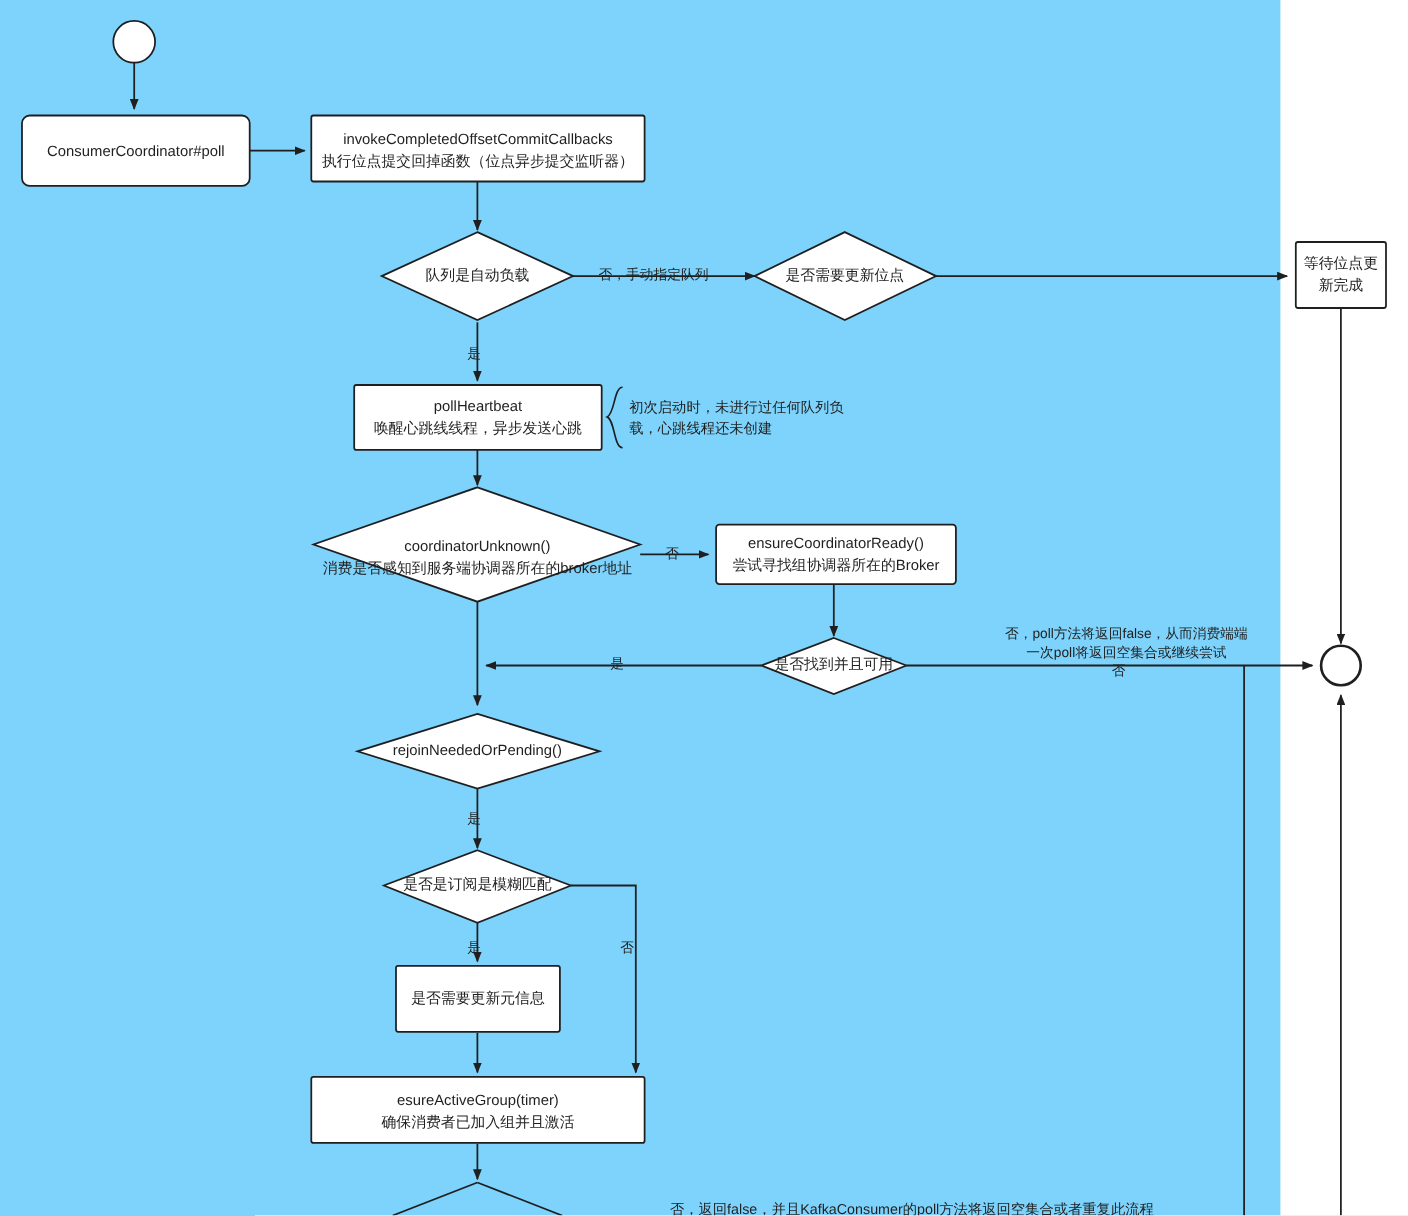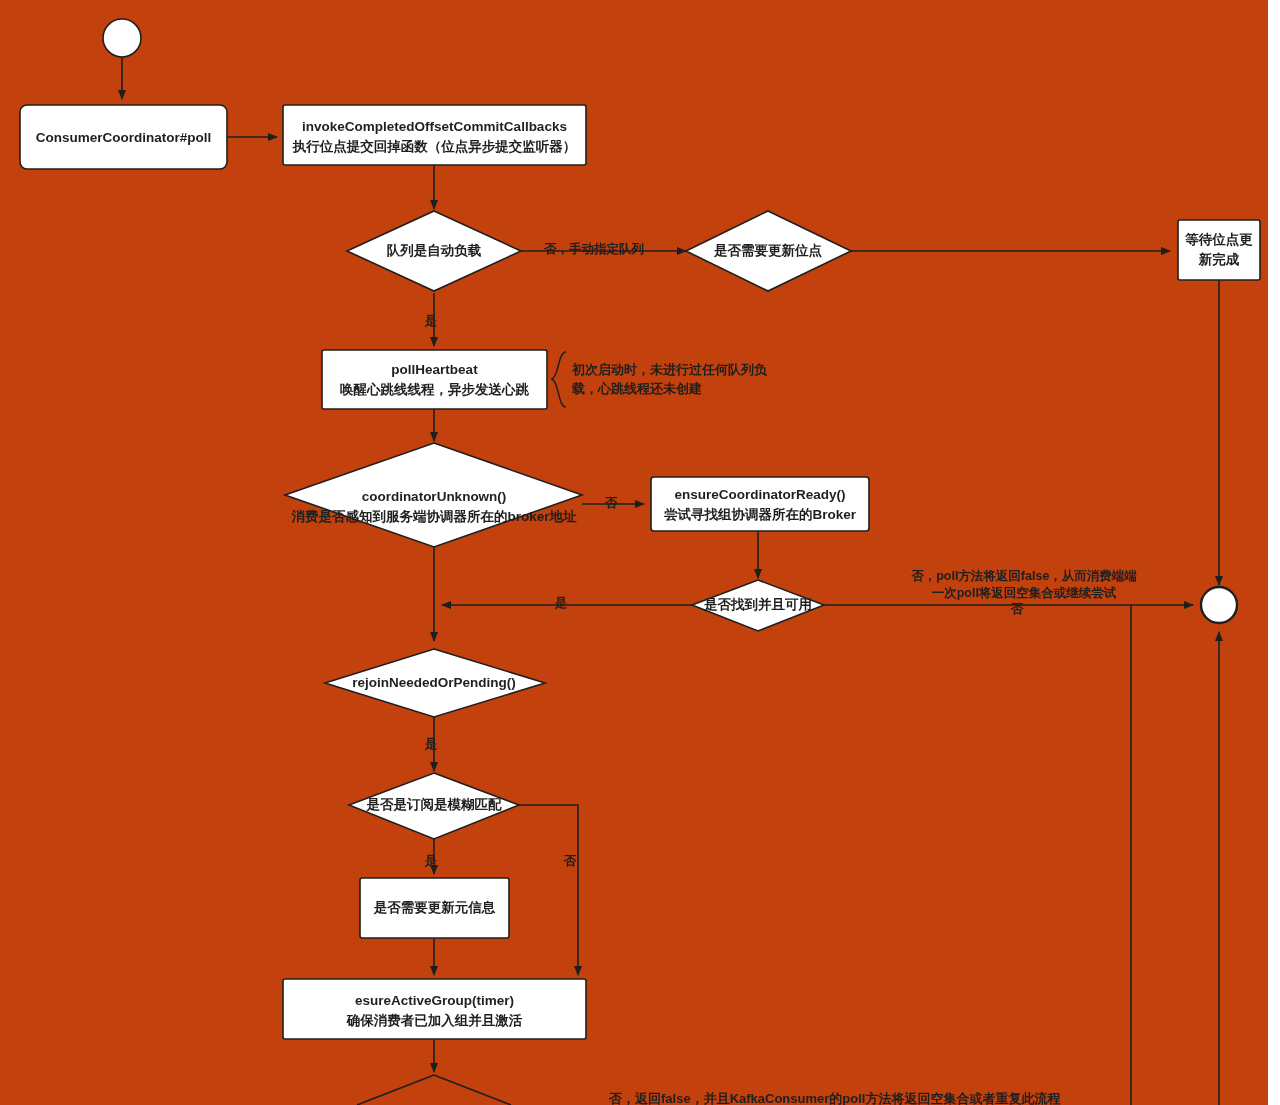--- a/index.html
+++ b/index.html
@@ -9,24 +9,23 @@
     background: #ffffff;
   }
   body {
     width: 1280px;
     height: 1105px;
     overflow: hidden;
     font-family: "Liberation Sans", "DejaVu Sans", sans-serif;
   }
   #diagram-root {
     position: relative;
-    width: 1268px;
+    width: 1164px;
     height: 1105px;
-    background: #c2410c;
-    font-weight: bold;
+    background: #7dd3fc;
   }
   svg#flow-svg {
     display: block;
     width: 1280px;
     height: 1105px;
   }
   .node-shape {
     fill: #ffffff;
     stroke: #1f1f1f;
     stroke-width: 1.6;

